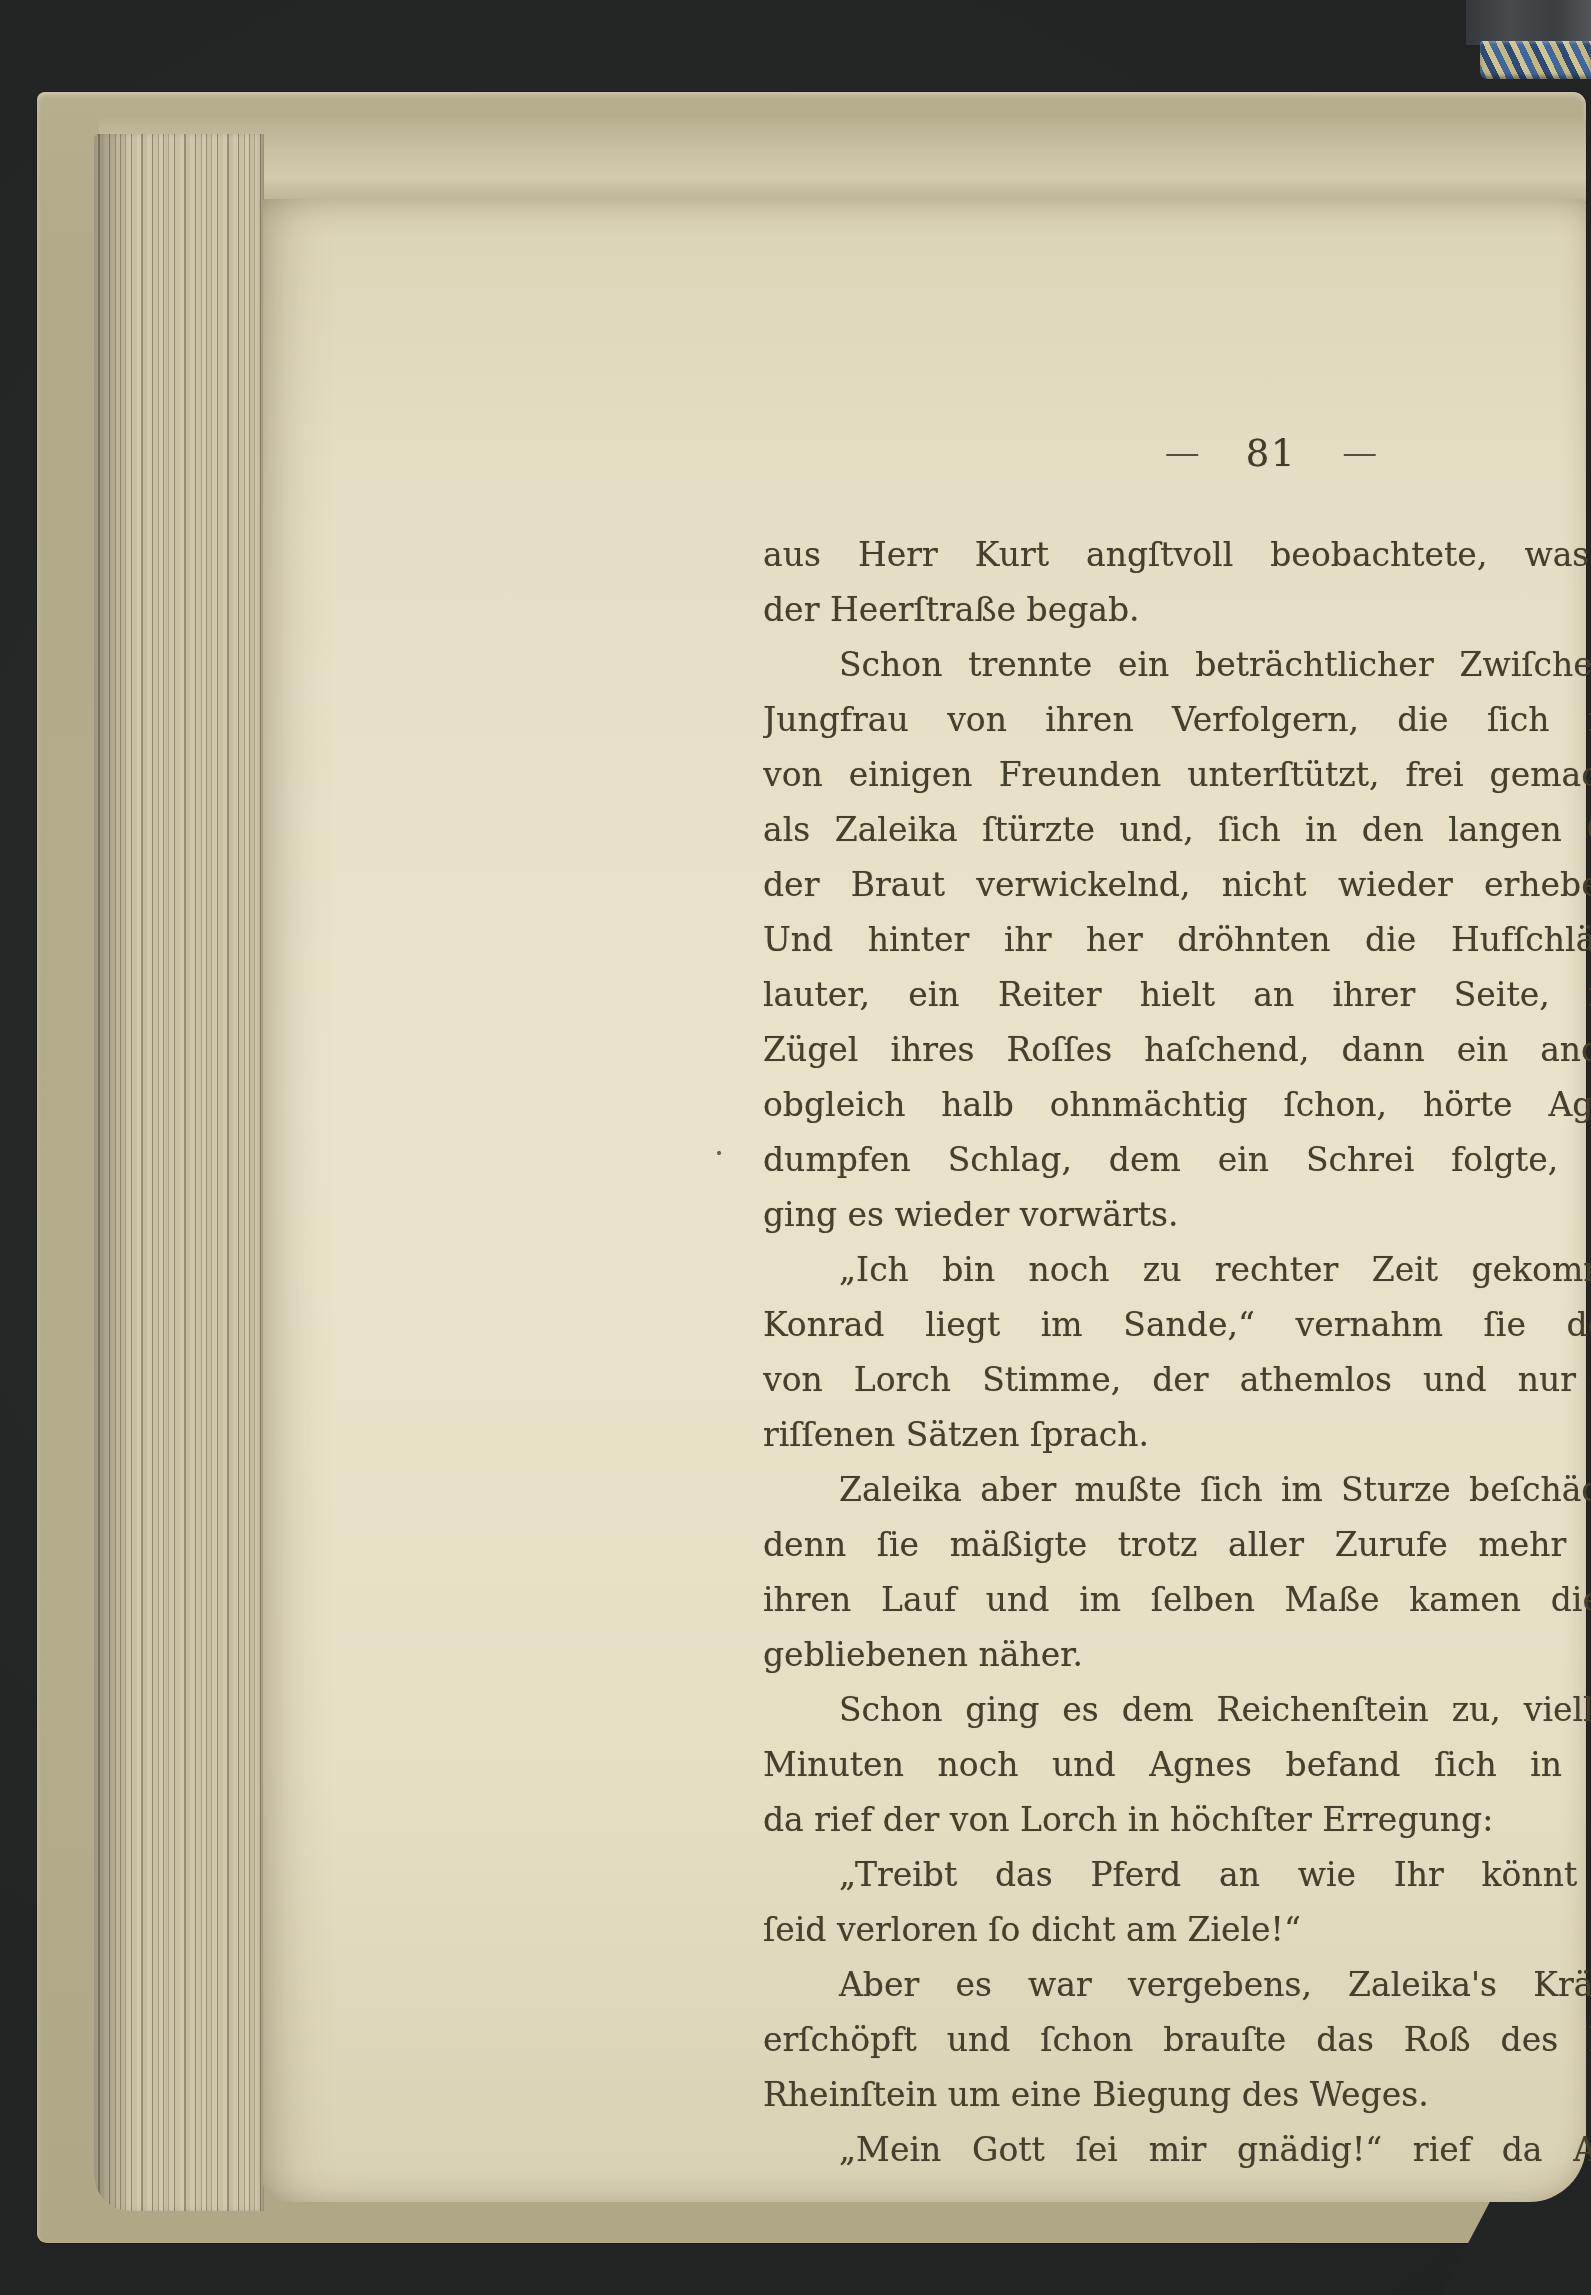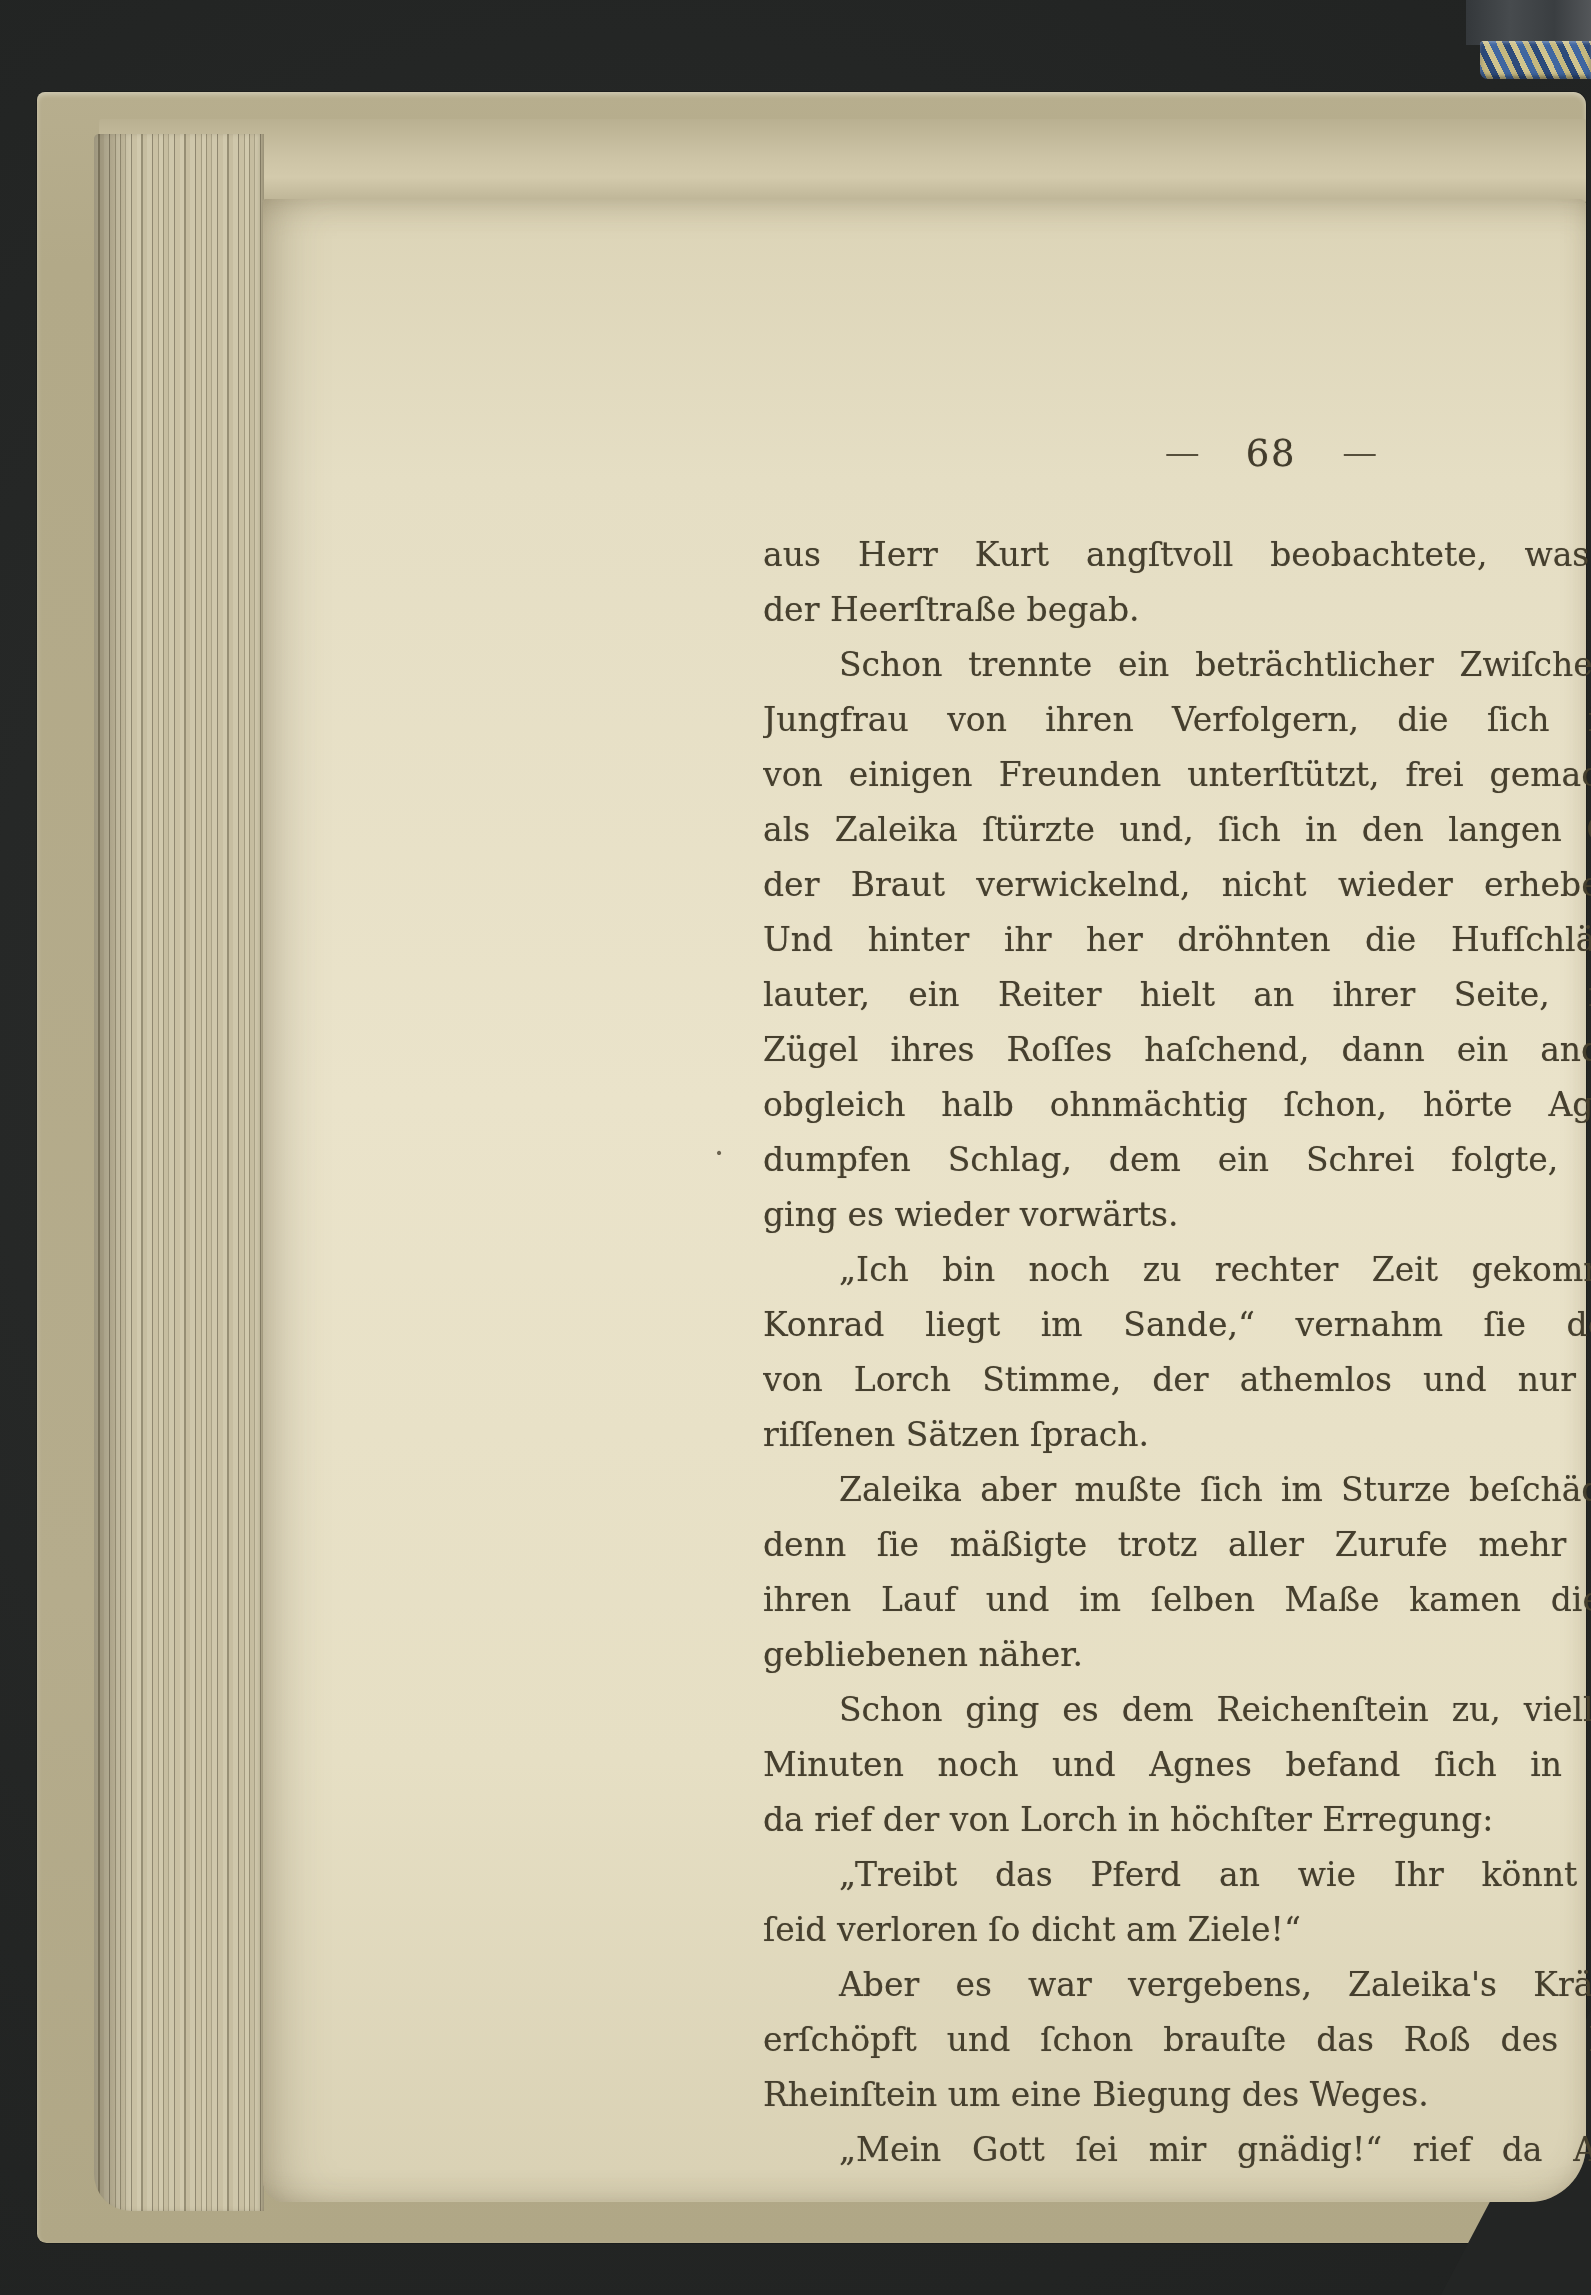--- a/index.html
+++ b/index.html
@@ -107,21 +107,21 @@
 
   <div class="top-fore-edge"></div>
 
   <div class="left-page-stack"></div>
 
   <div class="corner-shadow"></div>
 
   <div class="page">
     <div class="header-row">
       <span class="header-dash">—</span>
-      <span class="page-number">68</span>
+      <span class="page-number">81</span>
       <span class="header-dash">—</span>
     </div>
 
     <div class="body-text">
         <div class="para">
           <div class="line just">aus Herr Kurt angſtvoll beobachtete, was ſich auf</div>
           <div class="line last">der Heerſtraße begab.</div>
         </div>
         <div class="para">
           <div class="line just first">Schon trennte ein beträchtlicher Zwiſchenraum die</div>

